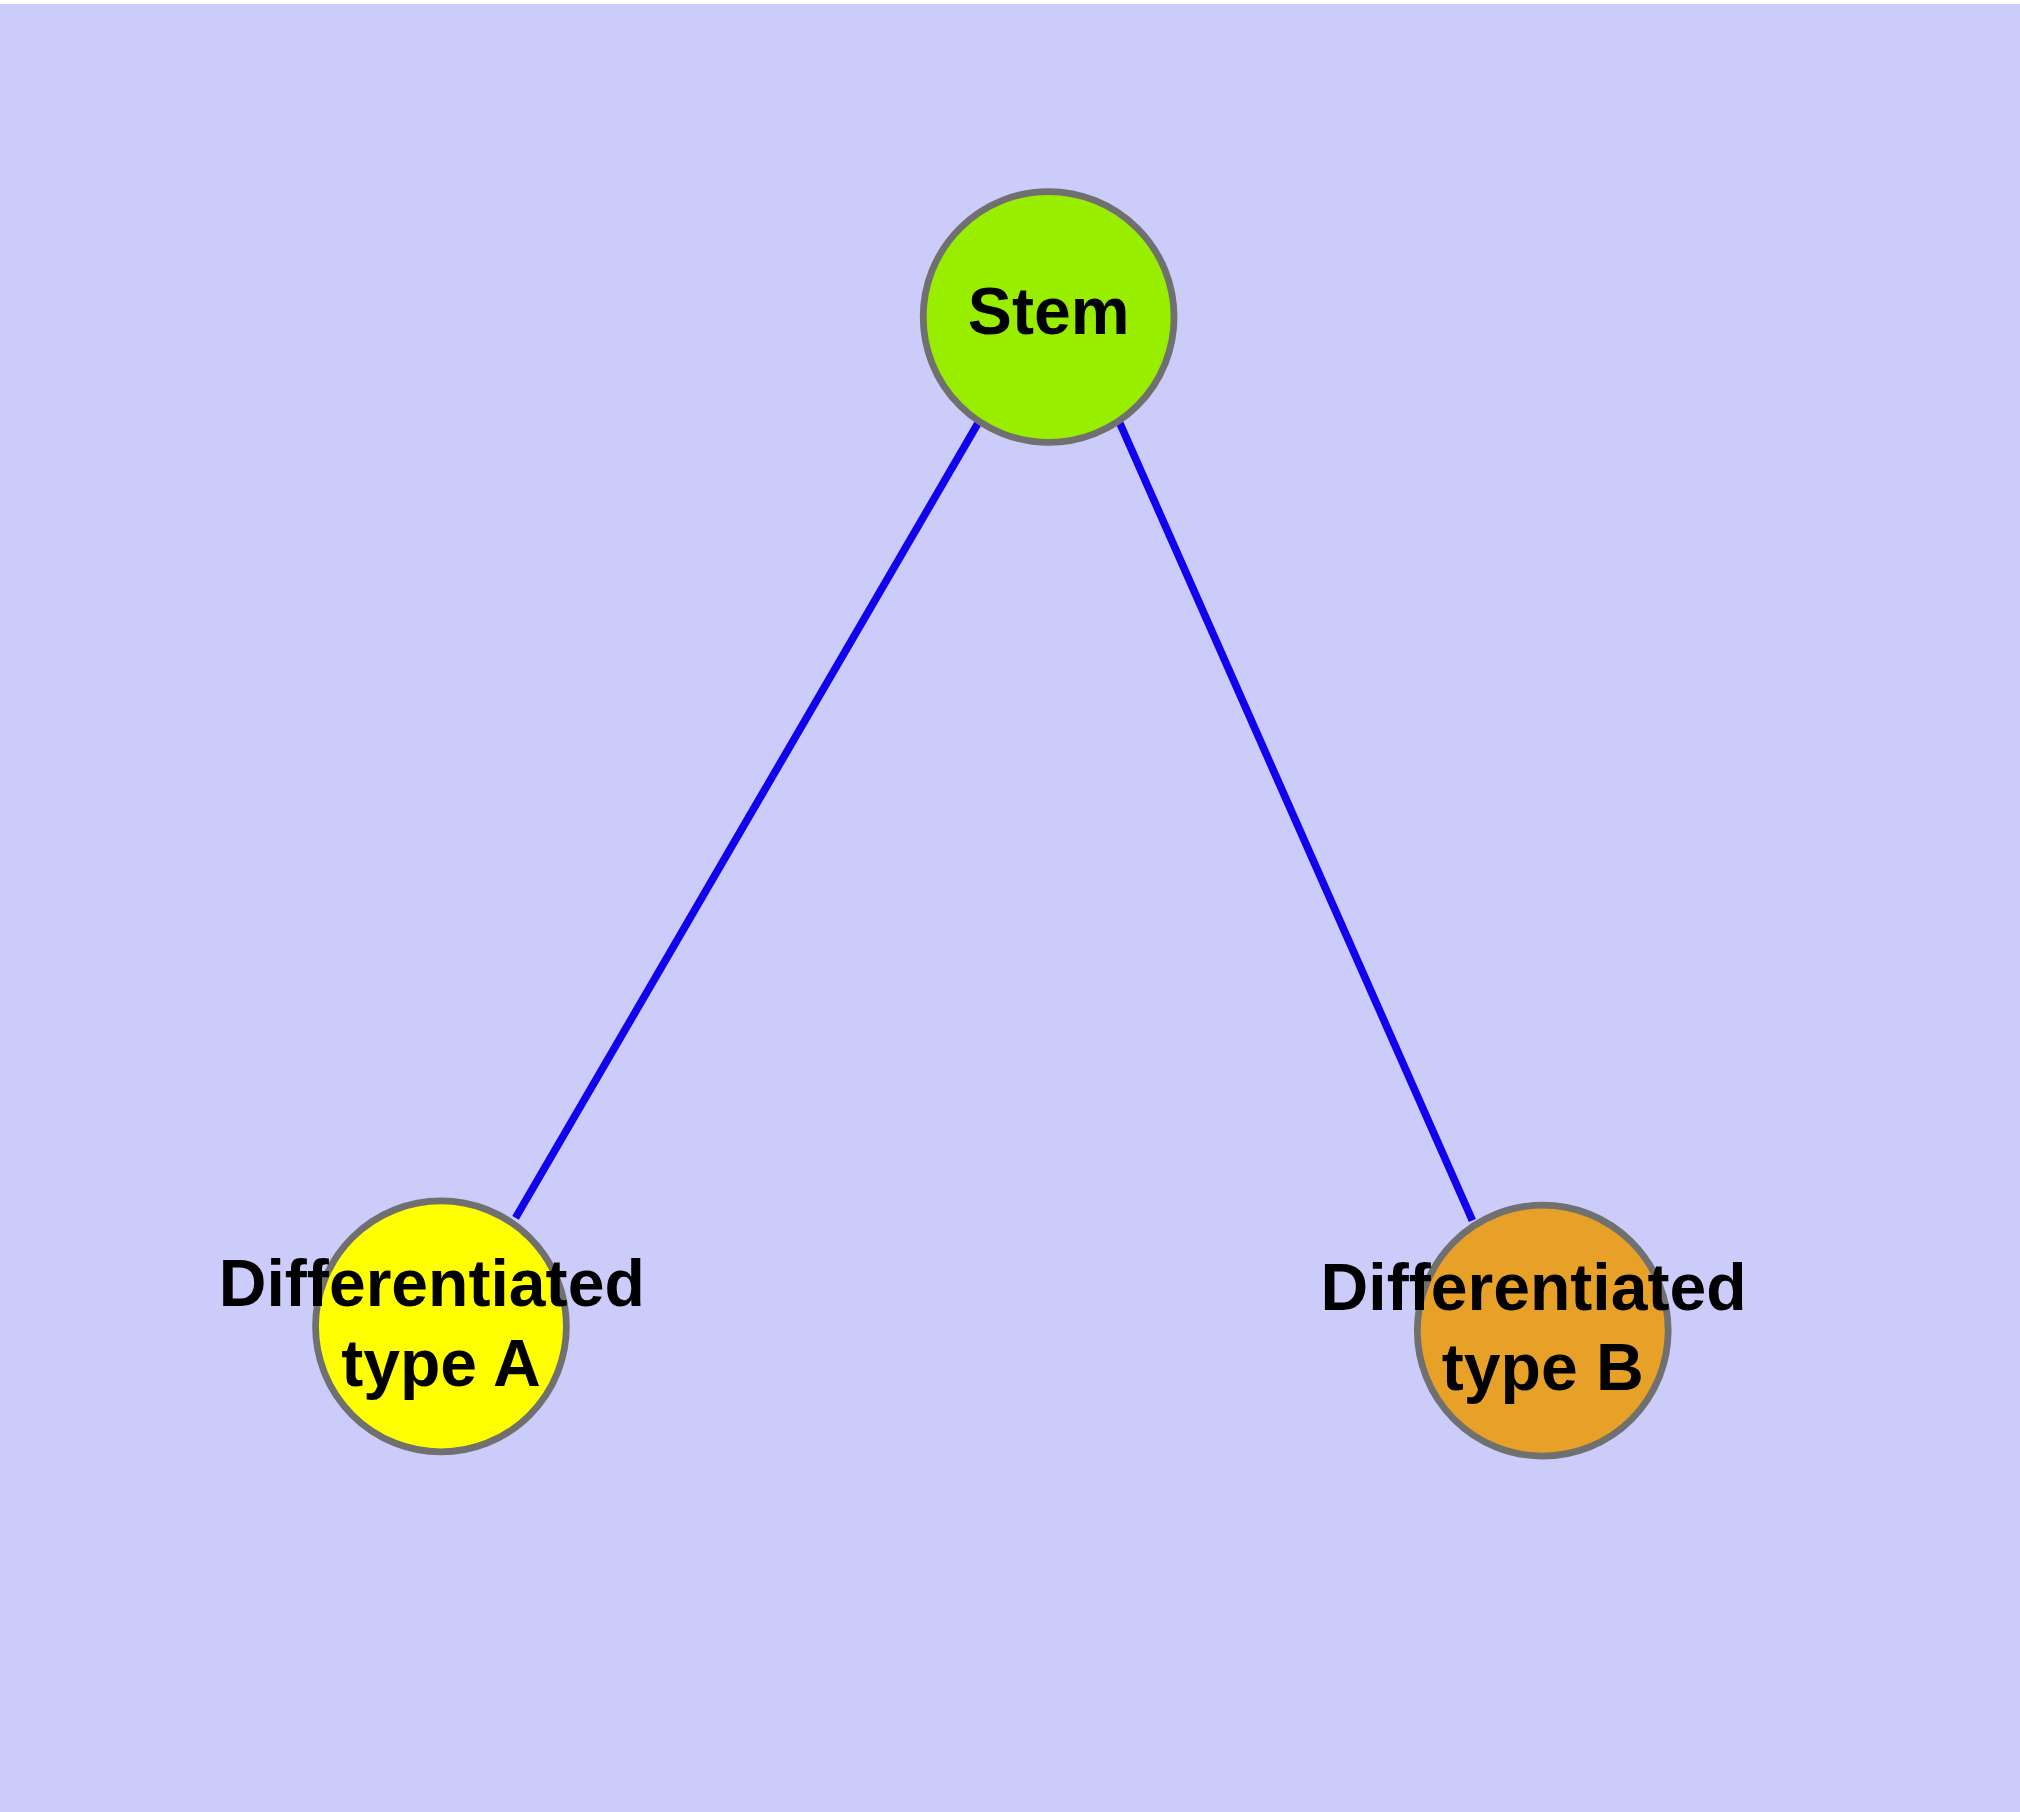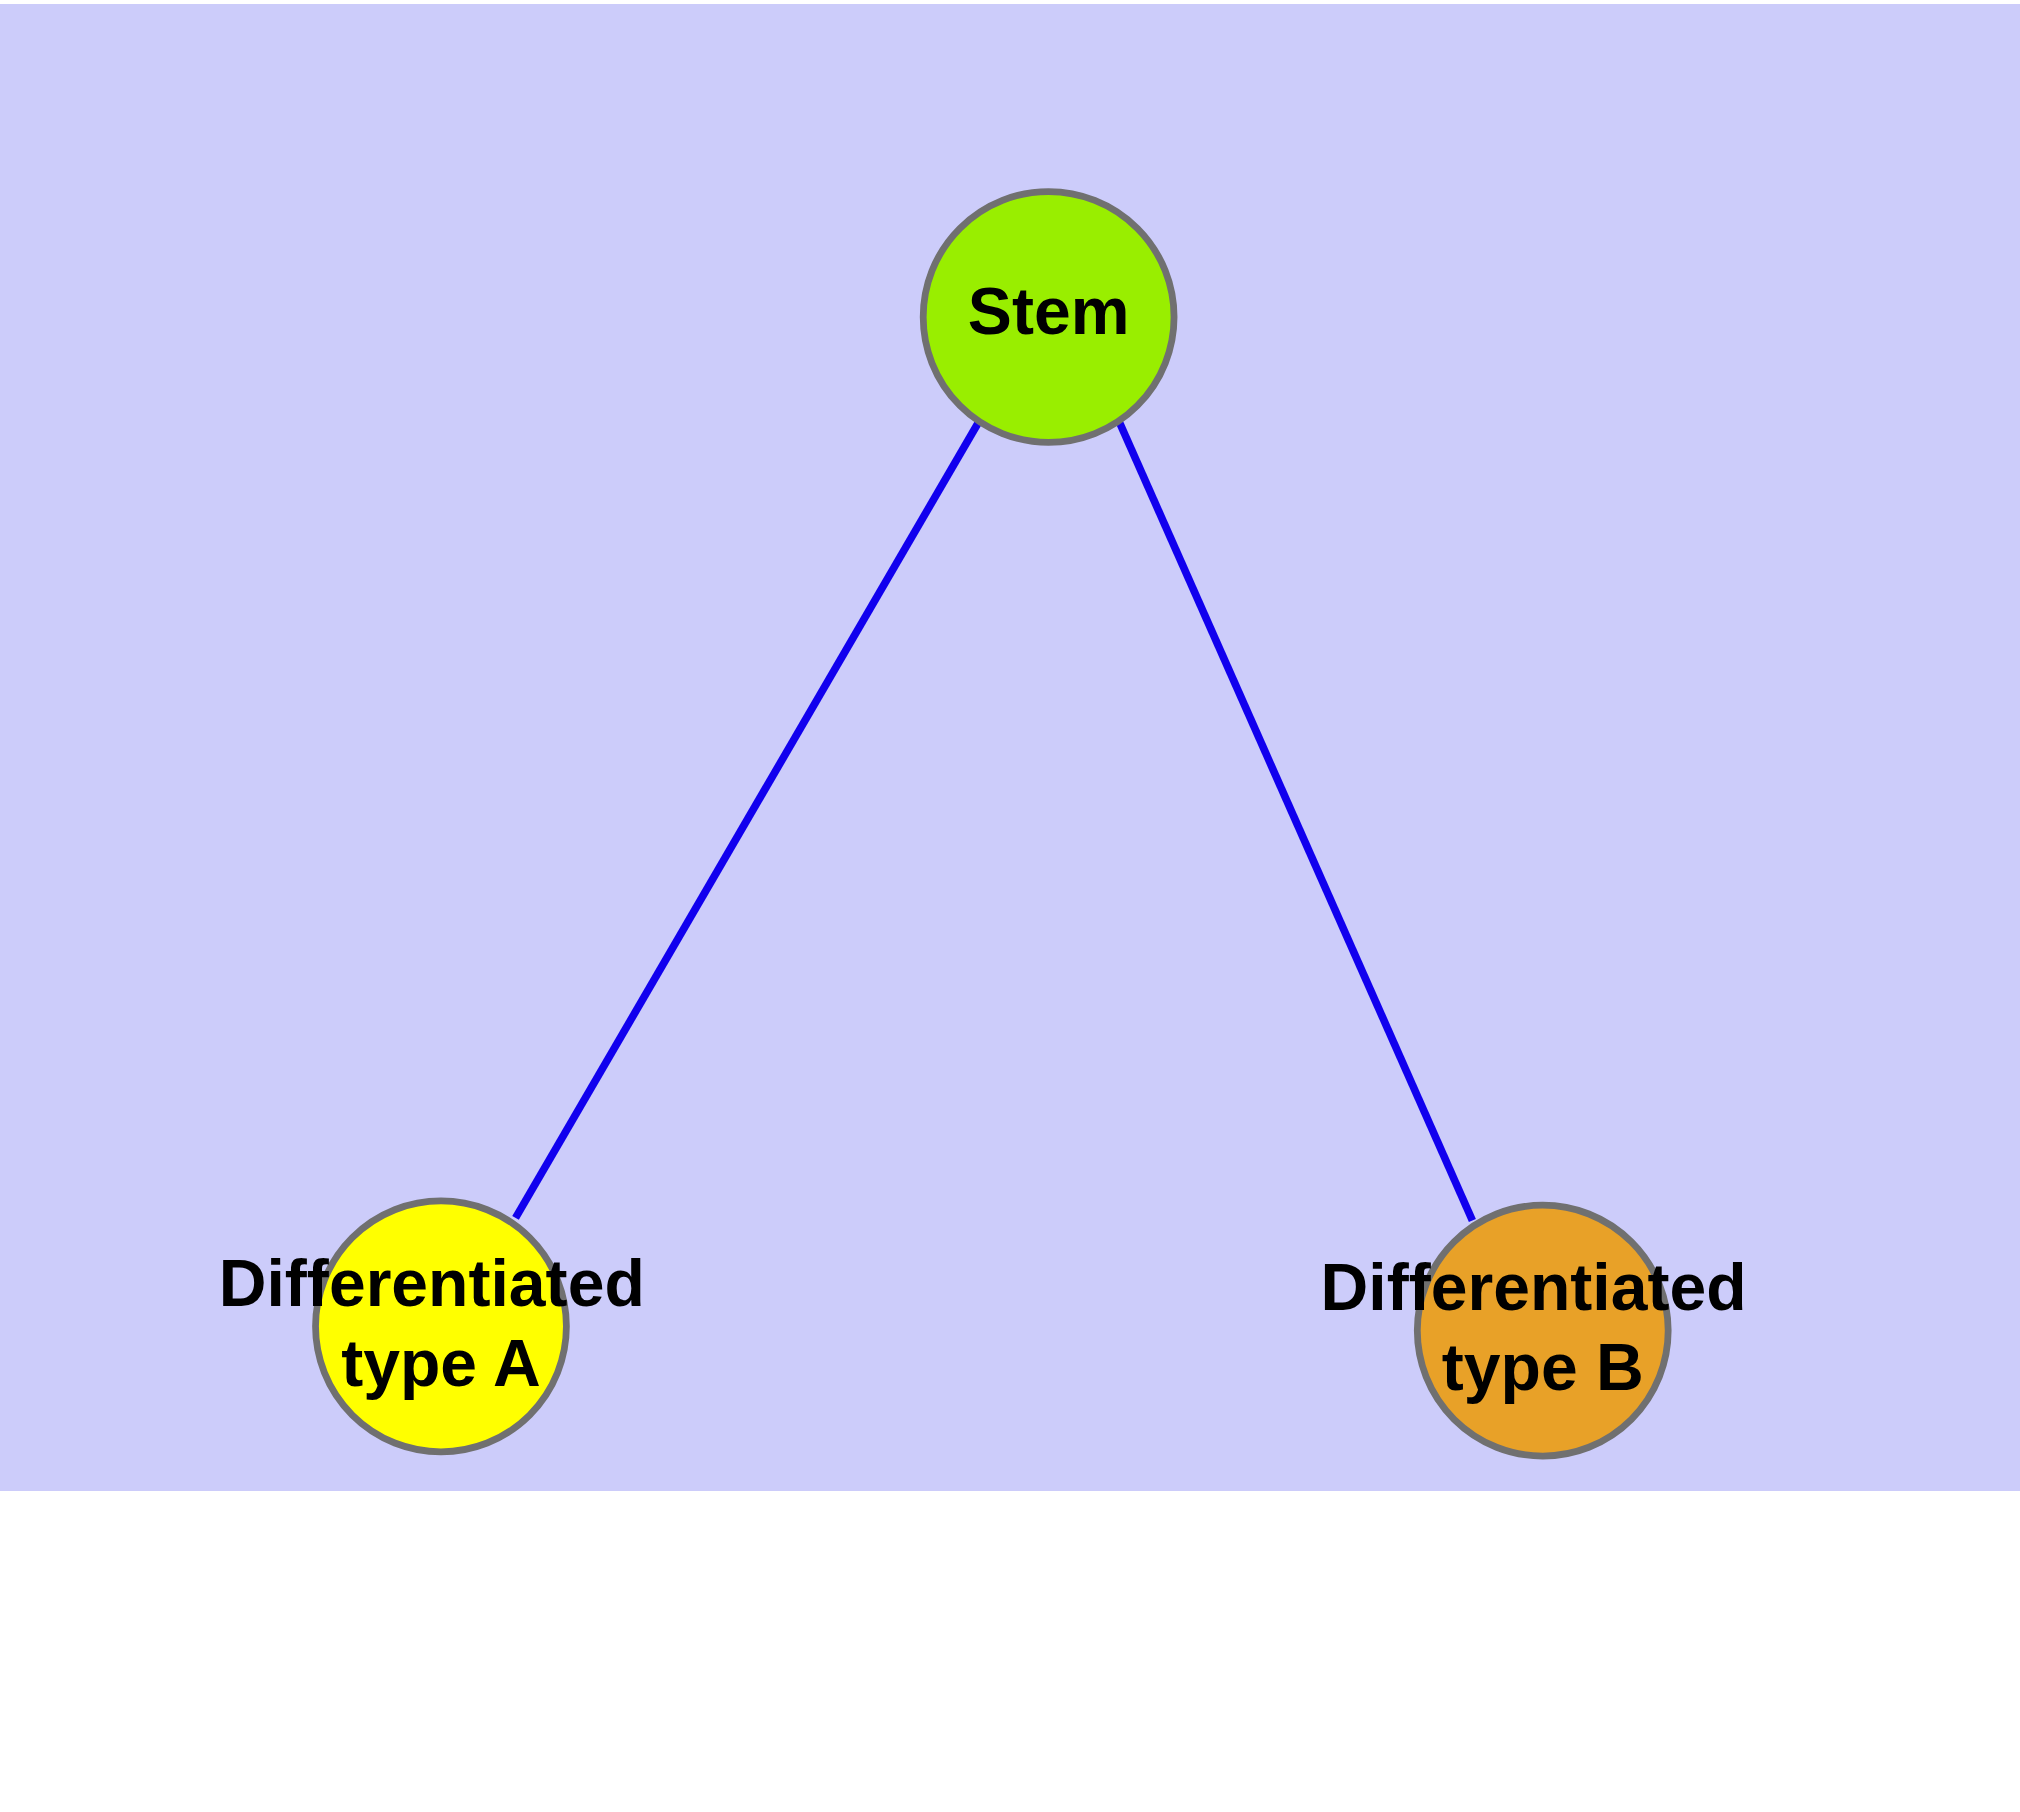--- a/index.html
+++ b/index.html
@@ -4,21 +4,21 @@
 <title>Cell Differentiation Graph</title>
 <style>
   html, body {
     margin: 0;
     padding: 0;
     background: #ffffff;
   }
   #canvas {
     position: relative;
     width: 2021px;
-    height: 1491px;
+    height: 1812px;
     overflow: hidden;
     background: #ffffff;
     font-family: "Liberation Sans", sans-serif;
     text-decoration: underline;
   }
   #plot-area {
     position: absolute;
     left: 0;
     top: 4.2px;
     width: 2021px;

